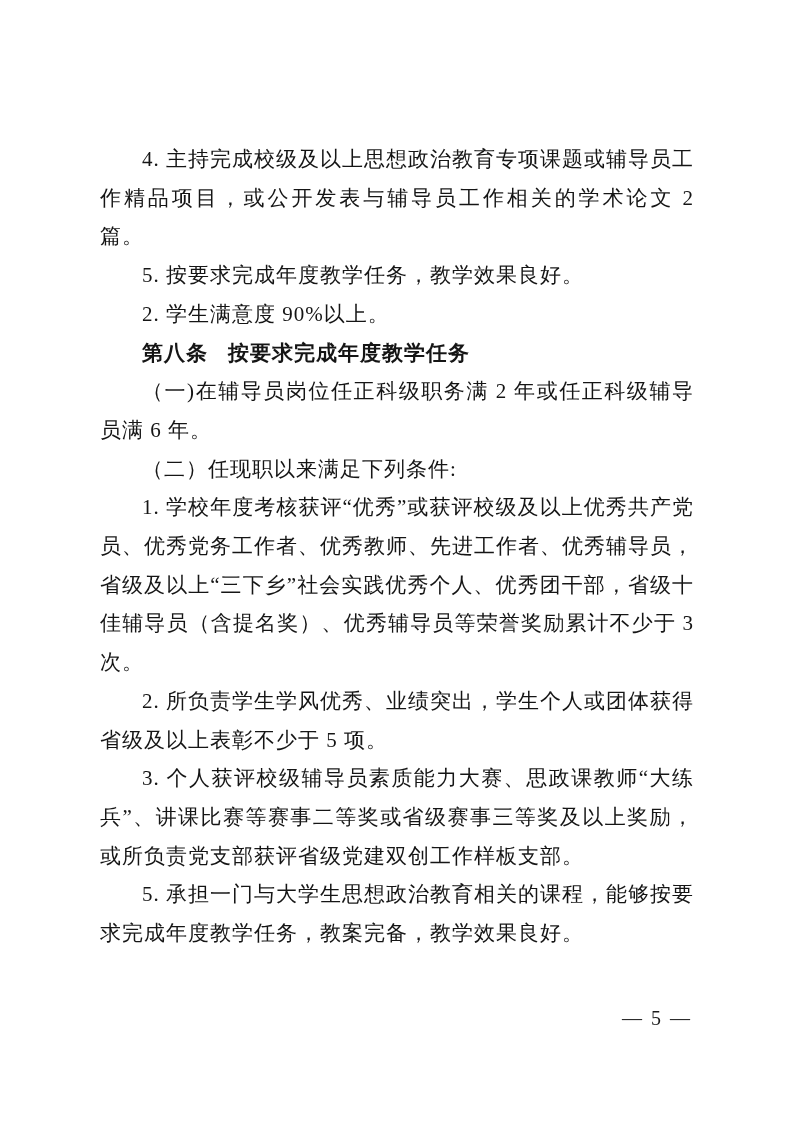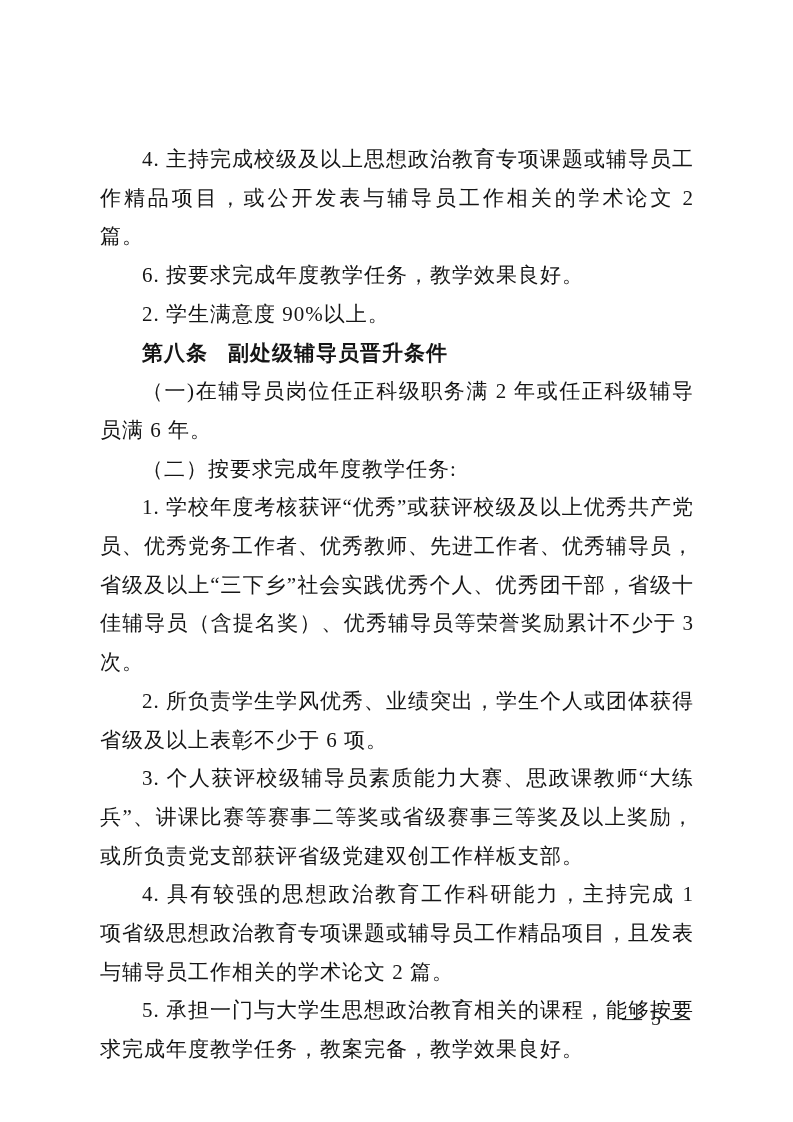--- a/index.html
+++ b/index.html
@@ -53,39 +53,38 @@
   }
 </style>
 </head>
 <body>
 
 <div class="page">
   <div class="page-body">
 
     <p class="para">4. 主持完成校级及以上思想政治教育专项课题或辅导员工作精品项目，或公开发表与辅导员工作相关的学术论文 2 篇。</p>
 
-    <p class="para">6. 按要求完成年度教学任务，教学效果良好。</p>
+    <p class="para">5. 按要求完成年度教学任务，教学效果良好。</p>
 
     <p class="para">2. 学生满意度 90%以上。</p>
 
     <p class="para heading">
-      <span class="h-label">第八条</span><span class="h-title">副处级辅导员晋升条件</span>
+      <span class="h-label">第八条</span><span class="h-title">按要求完成年度教学任务</span>
     </p>
 
     <p class="para">（一)在辅导员岗位任正科级职务满 2 年或任正科级辅导员满 6 年。</p>
 
-    <p class="para">（二）按要求完成年度教学任务:</p>
+    <p class="para">（二）任现职以来满足下列条件:</p>
 
     <p class="para">1. 学校年度考核获评“优秀”或获评校级及以上优秀共产党员、优秀党务工作者、优秀教师、先进工作者、优秀辅导员，省级及以上“三下乡”社会实践优秀个人、优秀团干部，省级十佳辅导员（含提名奖）、优秀辅导员等荣誉奖励累计不少于 3 次。</p>
 
-    <p class="para">2. 所负责学生学风优秀、业绩突出，学生个人或团体获得省级及以上表彰不少于 6 项。</p>
+    <p class="para">2. 所负责学生学风优秀、业绩突出，学生个人或团体获得省级及以上表彰不少于 5 项。</p>
 
     <p class="para">3. 个人获评校级辅导员素质能力大赛、思政课教师“大练兵”、讲课比赛等赛事二等奖或省级赛事三等奖及以上奖励，或所负责党支部获评省级党建双创工作样板支部。</p>
 
-    <p class="para">4. 具有较强的思想政治教育工作科研能力，主持完成 1 项省级思想政治教育专项课题或辅导员工作精品项目，且发表与辅导员工作相关的学术论文 2 篇。</p>
 
     <p class="para">5. 承担一门与大学生思想政治教育相关的课程，能够按要求完成年度教学任务，教案完备，教学效果良好。</p>
 
   </div>
 
   <div class="page-footer">
     <span>— 5 —</span>
   </div>
 </div>
 

